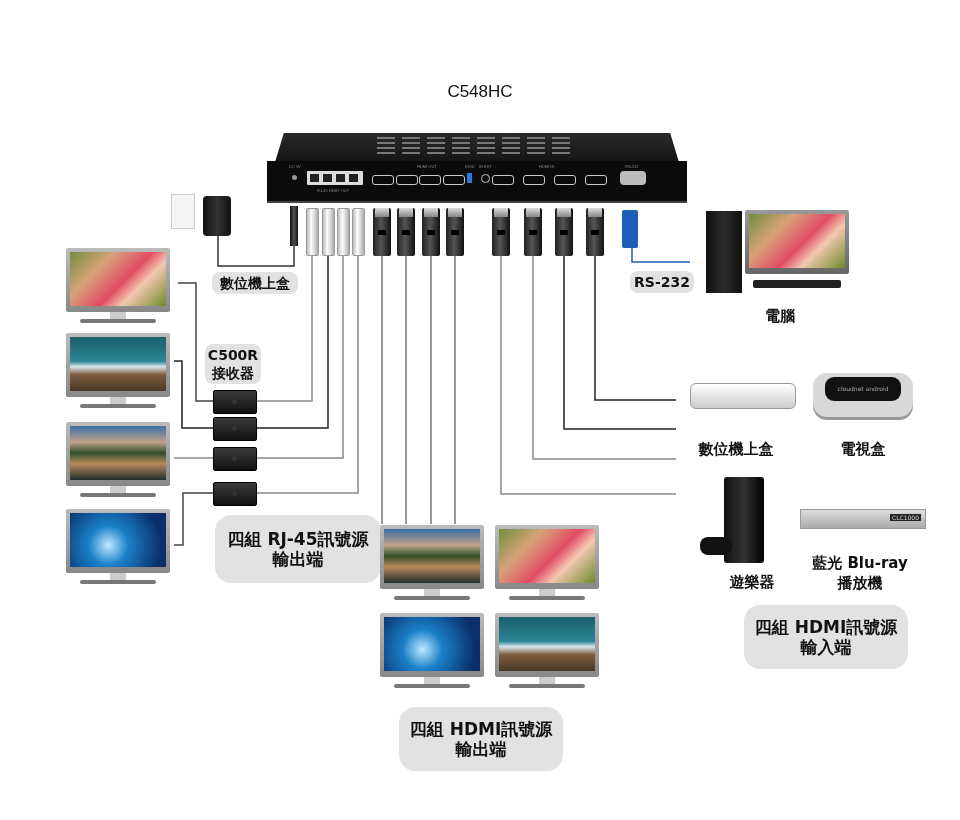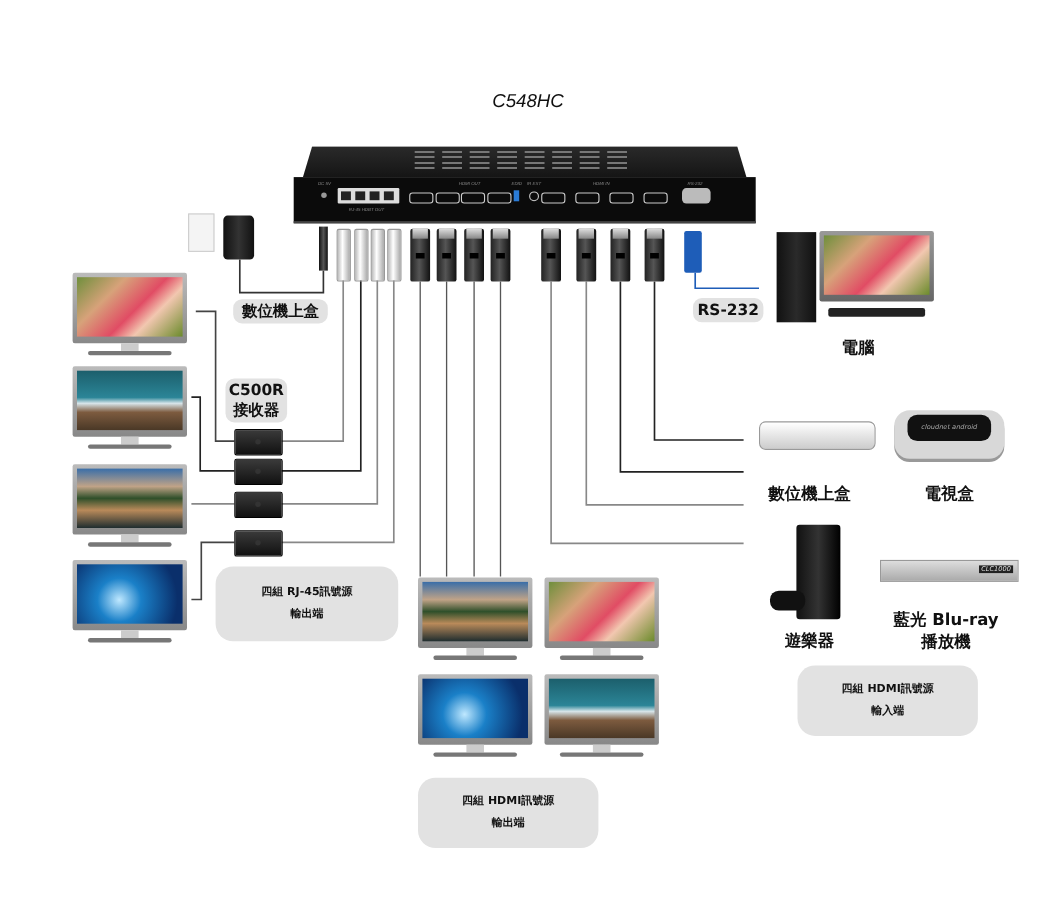--- a/index.html
+++ b/index.html
@@ -1,18 +1,18 @@
 <!DOCTYPE html>
 <html><head>
   <meta charset="utf-8">
   <style>
     html, body { margin: 0; padding: 0; background: #ffffff; }
     body { width: 960px; height: 820px; position: relative; overflow: hidden;
            font-family: "DejaVu Sans", "Liberation Sans", sans-serif; color: #111; }
-    .abs { position: absolute; font-style: italic; }
+    .abs { position: absolute; }
     .title { left: 0; width: 960px; top: 82px; text-align: center; font-family: "Liberation Sans", sans-serif;
              font-size: 17px; color: #111; }
     
     .device { left: 267px; top: 133px; width: 420px; height: 70px; }
     .device-top { position: absolute; left: 0; top: 0; width: 420px; height: 28px;
                   background: linear-gradient(#2a2a2a, #151515); clip-path: polygon(2% 100%, 4% 0, 96% 0, 98% 100%); }
     .vent { position: absolute; top: 4px; width: 18px; height: 20px;
             background: repeating-linear-gradient(#777 0 2px, transparent 2px 5px); }
     .device-front { position: absolute; left: 0; top: 28px; width: 420px; height: 40px; background: #0b0b0b;
                     border-bottom: 2px solid #444; }
@@ -31,21 +31,21 @@
                  background: linear-gradient(90deg, #222, #555 45%, #111); border-radius: 2px; }
     .hdmi-plug::before { content: ""; position: absolute; left: 2px; top: 0; width: 14px; height: 9px; background: linear-gradient(#ddd, #888); }
     .hdmi-plug::after { content: ""; position: absolute; left: 5px; top: 22px; width: 8px; height: 5px; background: #000; }
     .dc-plug { position: absolute; left: 290px; top: 206px; width: 8px; height: 40px; background: linear-gradient(90deg,#111,#555,#111); }
     .vga-plug { position: absolute; left: 622px; top: 210px; width: 16px; height: 38px; background: #1e5db8; border-radius: 2px; }
     
     svg.wires { position: absolute; left: 0; top: 0; width: 960px; height: 820px; }
     
     .pill { position: absolute; background: #e2e2e2; border-radius: 8px; text-align: center; font-weight: bold;
             font-size: 14px; line-height: 18px; color: #111; display: flex; align-items: center; justify-content: center; }
-    .big-pill { border-radius: 16px; font-size: 10px; line-height: 20px; }
+    .big-pill { border-radius: 16px; font-size: 17px; line-height: 20px; margin-left: 19px; }
     .label { position: absolute; text-align: center; font-weight: bold; font-size: 15px; line-height: 20px; color: #111; }
     
     .monitor { position: absolute; width: 104px; height: 78px; }
     .monitor .bezel { position: absolute; left: 0; top: 0; width: 104px; height: 64px; background: linear-gradient(#bbb,#888);
                       border-radius: 2px; }
     .monitor .screen { position: absolute; left: 4px; top: 4px; width: 96px; height: 54px; }
     .monitor .neck { position: absolute; left: 44px; top: 64px; width: 16px; height: 7px; background: #ccc; }
     .monitor .base { position: absolute; left: 14px; top: 71px; width: 76px; height: 4px; background: #777; border-radius: 2px; }
     .scr-kids { background: linear-gradient(135deg, #6f8f3c 0%, #d7a27a 30%, #e14c64 55%, #f2c7b0 70%, #6b8b2b 100%); }
     .scr-mount { background: linear-gradient(#1c5f6c 0%, #2b8597 45%, #d7e5ea 55%, #7d5b3f 70%, #4a3826 100%); }
@@ -231,21 +231,21 @@
 <div class="abs" style="left:690px;top:383px;width:104px;height:24px;background:linear-gradient(#fff,#ccc);border:1px solid #999;border-radius:6px"></div>
 <div class="label" style="left:688px;top:439px;width:96px">數位機上盒</div>
 
 <div class="abs" style="left:813px;top:373px;width:100px;height:44px;background:#d8d8d8;border-radius:14px;box-shadow:0 3px 0 #999">
   <div style="position:absolute;left:12px;top:4px;width:76px;height:24px;background:#111;border-radius:9px;color:#aaa;font-size:6px;text-align:center;line-height:24px">cloudnet android</div>
 </div>
 <div class="label" style="left:830px;top:439px;width:66px">電視盒</div>
 
 <div class="abs" style="left:724px;top:477px;width:40px;height:86px;background:linear-gradient(90deg,#111,#333,#000);border-radius:3px"></div>
 <div class="abs" style="left:700px;top:537px;width:32px;height:18px;background:#111;border-radius:8px"></div>
-<div class="label" style="left:704px;top:572px;width:64px">遊樂器</div>
+<div class="label" style="left:720px;top:572px;width:64px">遊樂器</div>
 
 <div class="abs" style="left:800px;top:509px;width:124px;height:18px;background:linear-gradient(#ddd,#aaa);border:1px solid #999">
   <span style="position:absolute;right:4px;top:4px;background:#222;color:#ddd;font-size:6px;padding:0 2px">CLC1000</span>
 </div>
 <div class="label" style="left:808px;top:553px;width:104px;flex-direction:column;display:flex">
   <span>藍光 Blu-ray</span>
   <span>播放機</span>
 </div>
 
 <div class="pill big-pill" style="left:725px;top:605px;width:164px;height:64px;flex-direction:column">

